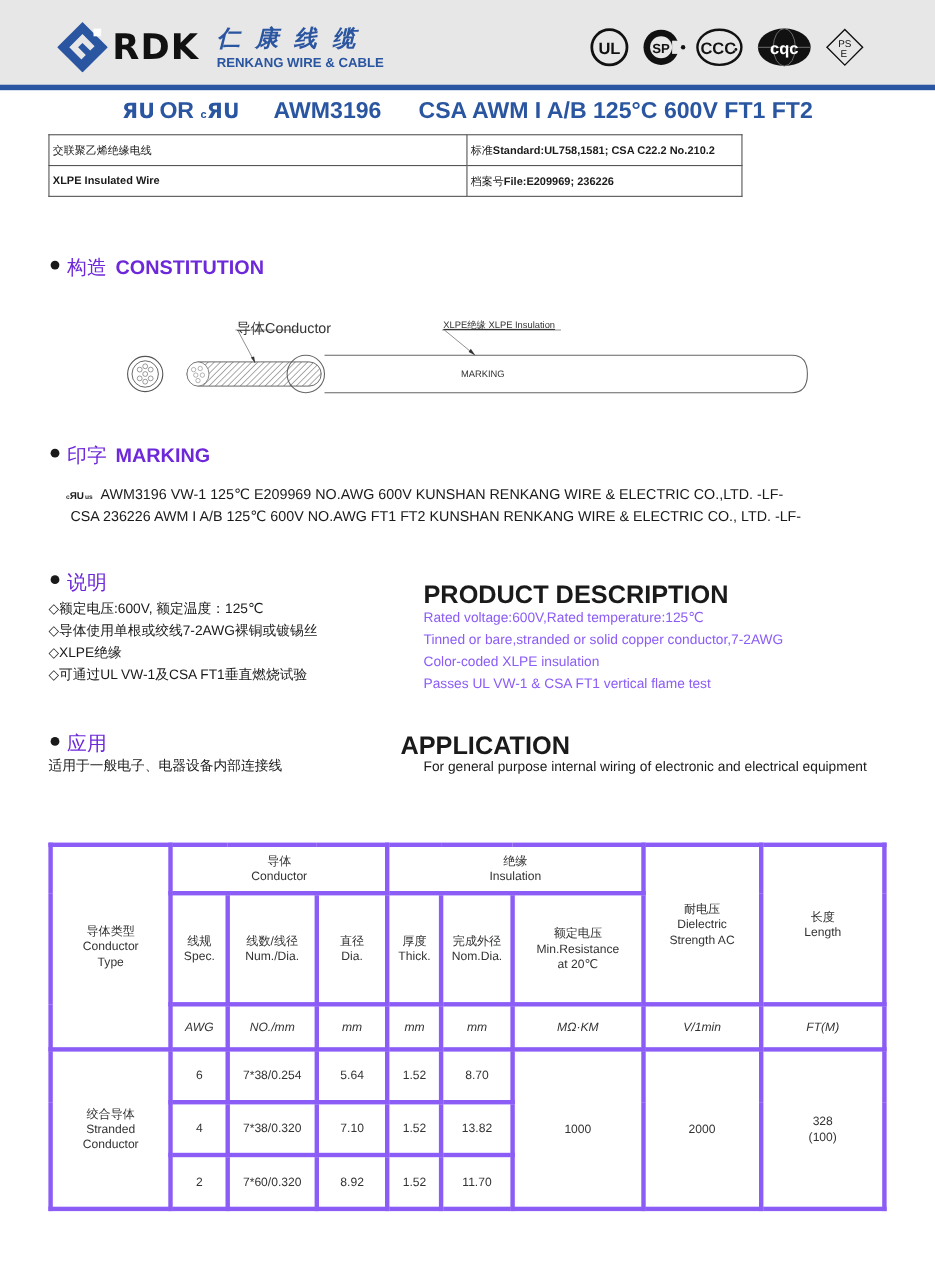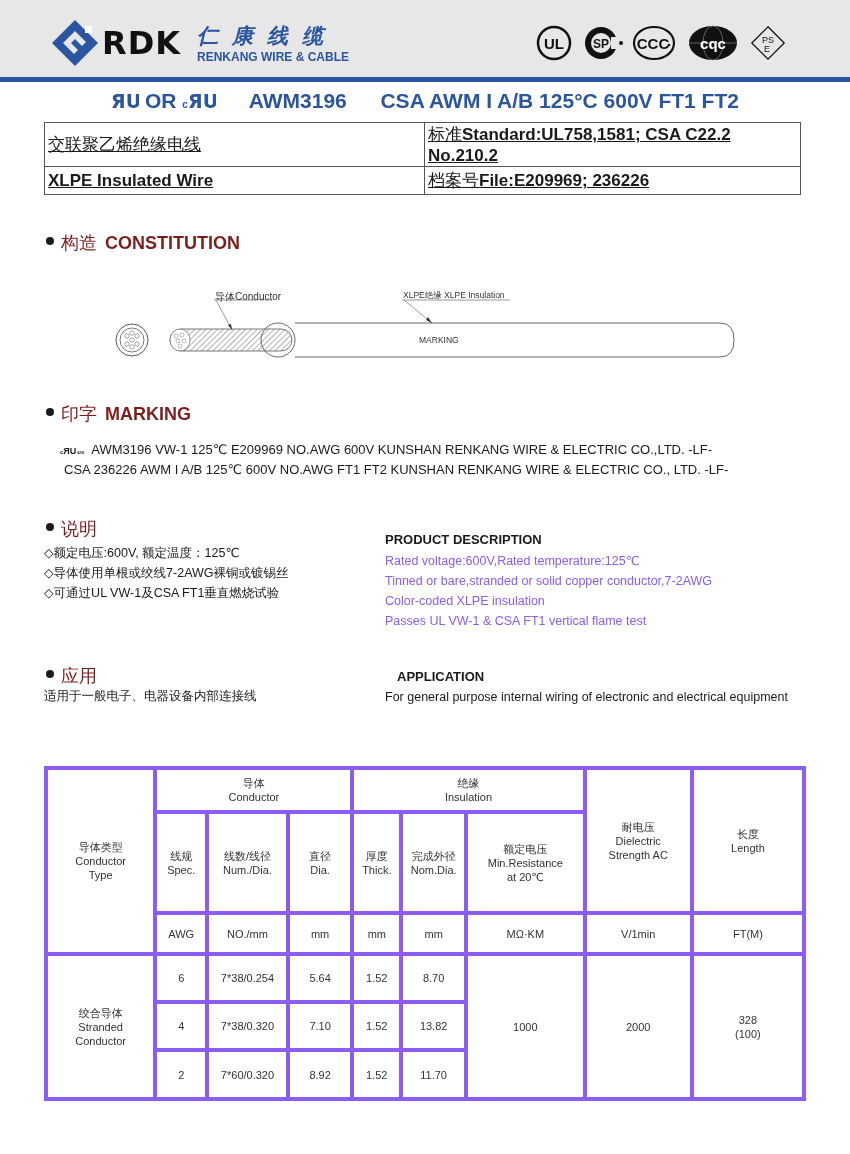--- a/index.html
+++ b/index.html
@@ -16,40 +16,40 @@
   .cert { position: absolute; top: 25px; height: 36px; }
   .cert svg { width: 100%; height: 100%; }
 
   
   .title-row { position: absolute; left: 0; top: 88px; width: 850px; text-align: center; font-size: 21px; font-weight: bold; color: #2a55a0; line-height: 26px; white-space: nowrap; }
   .title-row .ul-mark { display: inline-block; vertical-align: -2px; }
   .title-row .c-small { font-size: 10px; }
   .title-row .spacer { display: inline-block; width: 22px; }
 
   
-  .info-table { position: absolute; left: 44px; top: 122px; width: 757px; border-collapse: collapse; font-size: 17px; text-decoration: underline; }
+  .info-table { position: absolute; left: 44px; top: 122px; width: 631px; border-collapse: collapse; font-size: 10px; }
   .info-table td { border: 1px solid #555; height: 28px; padding: 0 3px; vertical-align: middle; }
   .info-table td.left { width: 380px; }
   .bold { font-weight: bold; }
 
   
-  .sec-head { position: absolute; font-size: 18px; line-height: 22px; white-space: nowrap; color: #7f1d1d; }
+  .sec-head { position: absolute; font-size: 18px; line-height: 22px; white-space: nowrap; color: #6d28d9; }
   .sec-head .dot { display: inline-block; width: 8px; height: 8px; border-radius: 50%; background: #1a1a1a; vertical-align: 4px; margin-right: 7px; }
   .sec-head .en { font-weight: bold; margin-left: 8px; }
 
   
   .diagram { position: absolute; left: 100px; top: 282px; width: 650px; height: 82px; }
   .diagram svg { width: 650px; height: 82px; }
 
   
   .marking-line { position: absolute; left: 64px; font-size: 13px; color: #1a1a1a; white-space: nowrap; line-height: 16px; }
 
   
   .cn-list { position: absolute; left: 44px; top: 543px; font-size: 12.5px; line-height: 20px; color: #1a1a1a; }
-  .en-title { position: absolute; font-size: 13px; font-weight: bold; color: #1a1a1a; line-height: 22px; white-space: nowrap; }
+  .en-title { position: absolute; font-size: 23px; font-weight: bold; color: #1a1a1a; line-height: 22px; white-space: nowrap; }
   .en-list { position: absolute; left: 385px; top: 551px; font-size: 12.5px; line-height: 20px; color: #8b5cf6; white-space: nowrap; }
   .plain-line { position: absolute; font-size: 12.5px; color: #1a1a1a; line-height: 16px; white-space: nowrap; }
 
   
   .spec-table { position: absolute; left: 44px; top: 766px; width: 762px; border-collapse: collapse; font-size: 11px; color: #333; text-align: center; }
   .spec-table td { border: 4px solid #8b5cf6; vertical-align: middle; line-height: 14px; padding: 0 2px; }
   .spec-table .thick-top td { border-top: 2px solid #555; }
 </style>
 </head>
 <body>
@@ -172,55 +172,56 @@
     <circle cx="84" cy="59" r="2" fill="none" stroke="#777" stroke-width="0.5"></circle>
     <circle cx="80" cy="64" r="2" fill="none" stroke="#777" stroke-width="0.5"></circle>
 
     <line x1="114" y1="18" x2="172" y2="18" stroke="#555" stroke-width="0.6"></line>
     <line x1="116" y1="18" x2="132" y2="48" stroke="#555" stroke-width="0.6"></line>
     <polygon points="132,48 128,43 131,42" fill="#333"></polygon>
     <line x1="302" y1="18" x2="410" y2="18" stroke="#555" stroke-width="0.6"></line>
     <line x1="304" y1="18" x2="332" y2="41" stroke="#555" stroke-width="0.6"></line>
     <polygon points="332,41 326,38 328,35" fill="#333"></polygon>
   </svg>
-  <div style="position:absolute;left:115px;top:8px;font-size:10px;color:#333;white-space:nowrap;">导体Conductor</div>
-  <div style="position:absolute;left:303px;top:8px;font-size:8.5px;color:#333;white-space:nowrap;">XLPE绝缘  XLPE Insulation</div>
+  <div style="position:absolute;left:115px;top:8px;font-size:13px;color:#333;white-space:nowrap;">导体Conductor</div>
+  <div style="position:absolute;left:303px;top:8px;font-size:8.5px;color:#333;white-space:nowrap;text-decoration:underline;">XLPE绝缘  XLPE Insulation</div>
   <div style="position:absolute;left:319px;top:53px;font-size:8.5px;color:#333;white-space:nowrap;">MARKING</div>
 </div>
 
 <div class="sec-head" style="left:46px;top:403px;">
   <span class="dot"></span><span>印字</span><span class="en">MARKING</span>
 </div>
 <div class="marking-line" style="top:442px;">
   <span style="font-size:6px;font-weight:bold;position:relative;left:-4px;">c</span><span style="font-size:9px;font-weight:bold;position:relative;left:-4px;">ЯU</span><span style="font-size:6px;font-weight:bold;position:relative;left:-3px;margin-right:4px;">us</span><span>AWM3196  VW-1  125℃  E209969  NO.AWG 600V  KUNSHAN RENKANG  WIRE  &amp;  ELECTRIC  CO.,LTD. -LF-</span>
 </div>
 <div class="marking-line" style="top:462px;">CSA 236226 AWM I A/B 125℃ 600V  NO.AWG  FT1 FT2 KUNSHAN RENKANG WIRE &amp; ELECTRIC CO., LTD. -LF-</div>
 
 <div class="sec-head" style="left:46px;top:518px;">
   <span class="dot"></span><span>说明</span>
 </div>
 <div class="cn-list">
   <div>◇额定电压:600V, 额定温度：125℃</div>
   <div>◇导体使用单根或绞线7-2AWG裸铜或镀锡丝</div>
+  <div>◇XLPE绝缘</div>
   <div>◇可通过UL VW-1及CSA FT1垂直燃烧试验</div>
 </div>
 
 <div class="en-title" style="left:385px;top:529px;">PRODUCT DESCRIPTION</div>
 <div class="en-list">
   <div>Rated voltage:600V,Rated temperature:125℃</div>
   <div>Tinned or bare,stranded or solid copper conductor,7-2AWG</div>
   <div>Color-coded XLPE insulation</div>
   <div>Passes UL VW-1 &amp; CSA FT1 vertical flame test</div>
 </div>
 
 <div class="sec-head" style="left:46px;top:665px;">
   <span class="dot"></span><span>应用</span>
 </div>
 <div class="plain-line" style="left:44px;top:688px;">适用于一般电子、电器设备内部连接线</div>
-<div class="en-title" style="left:397px;top:666px;">APPLICATION</div>
+<div class="en-title" style="left:364px;top:666px;">APPLICATION</div>
 <div class="plain-line" style="left:385px;top:689px;">For general purpose internal wiring of electronic and electrical equipment</div>
 
 <table class="spec-table">
   <colgroup>
     <col style="width:110px">
       <col style="width:52px">
       <col style="width:81px">
       <col style="width:65px">
     <col style="width:49px">
       <col style="width:65px">
@@ -273,21 +274,21 @@
     <td>
           <div>完成外径</div>
           <div>Nom.Dia.</div>
         </td>
     <td>
           <div>额定电压</div>
           <div>Min.Resistance</div>
           <div>at 20℃</div>
         </td>
   </tr>
-  <tr style="height:41px;">
+  <tr style="height:41px;font-style:italic;">
     <td>AWG</td>
     <td>NO./mm</td>
     <td>mm</td>
     <td>mm</td>
     <td>mm</td>
     <td>MΩ·KM</td>
     <td>V/1min</td>
     <td>FT(M)</td>
   </tr>
   <tr class="thick-top" style="height:48px;">

